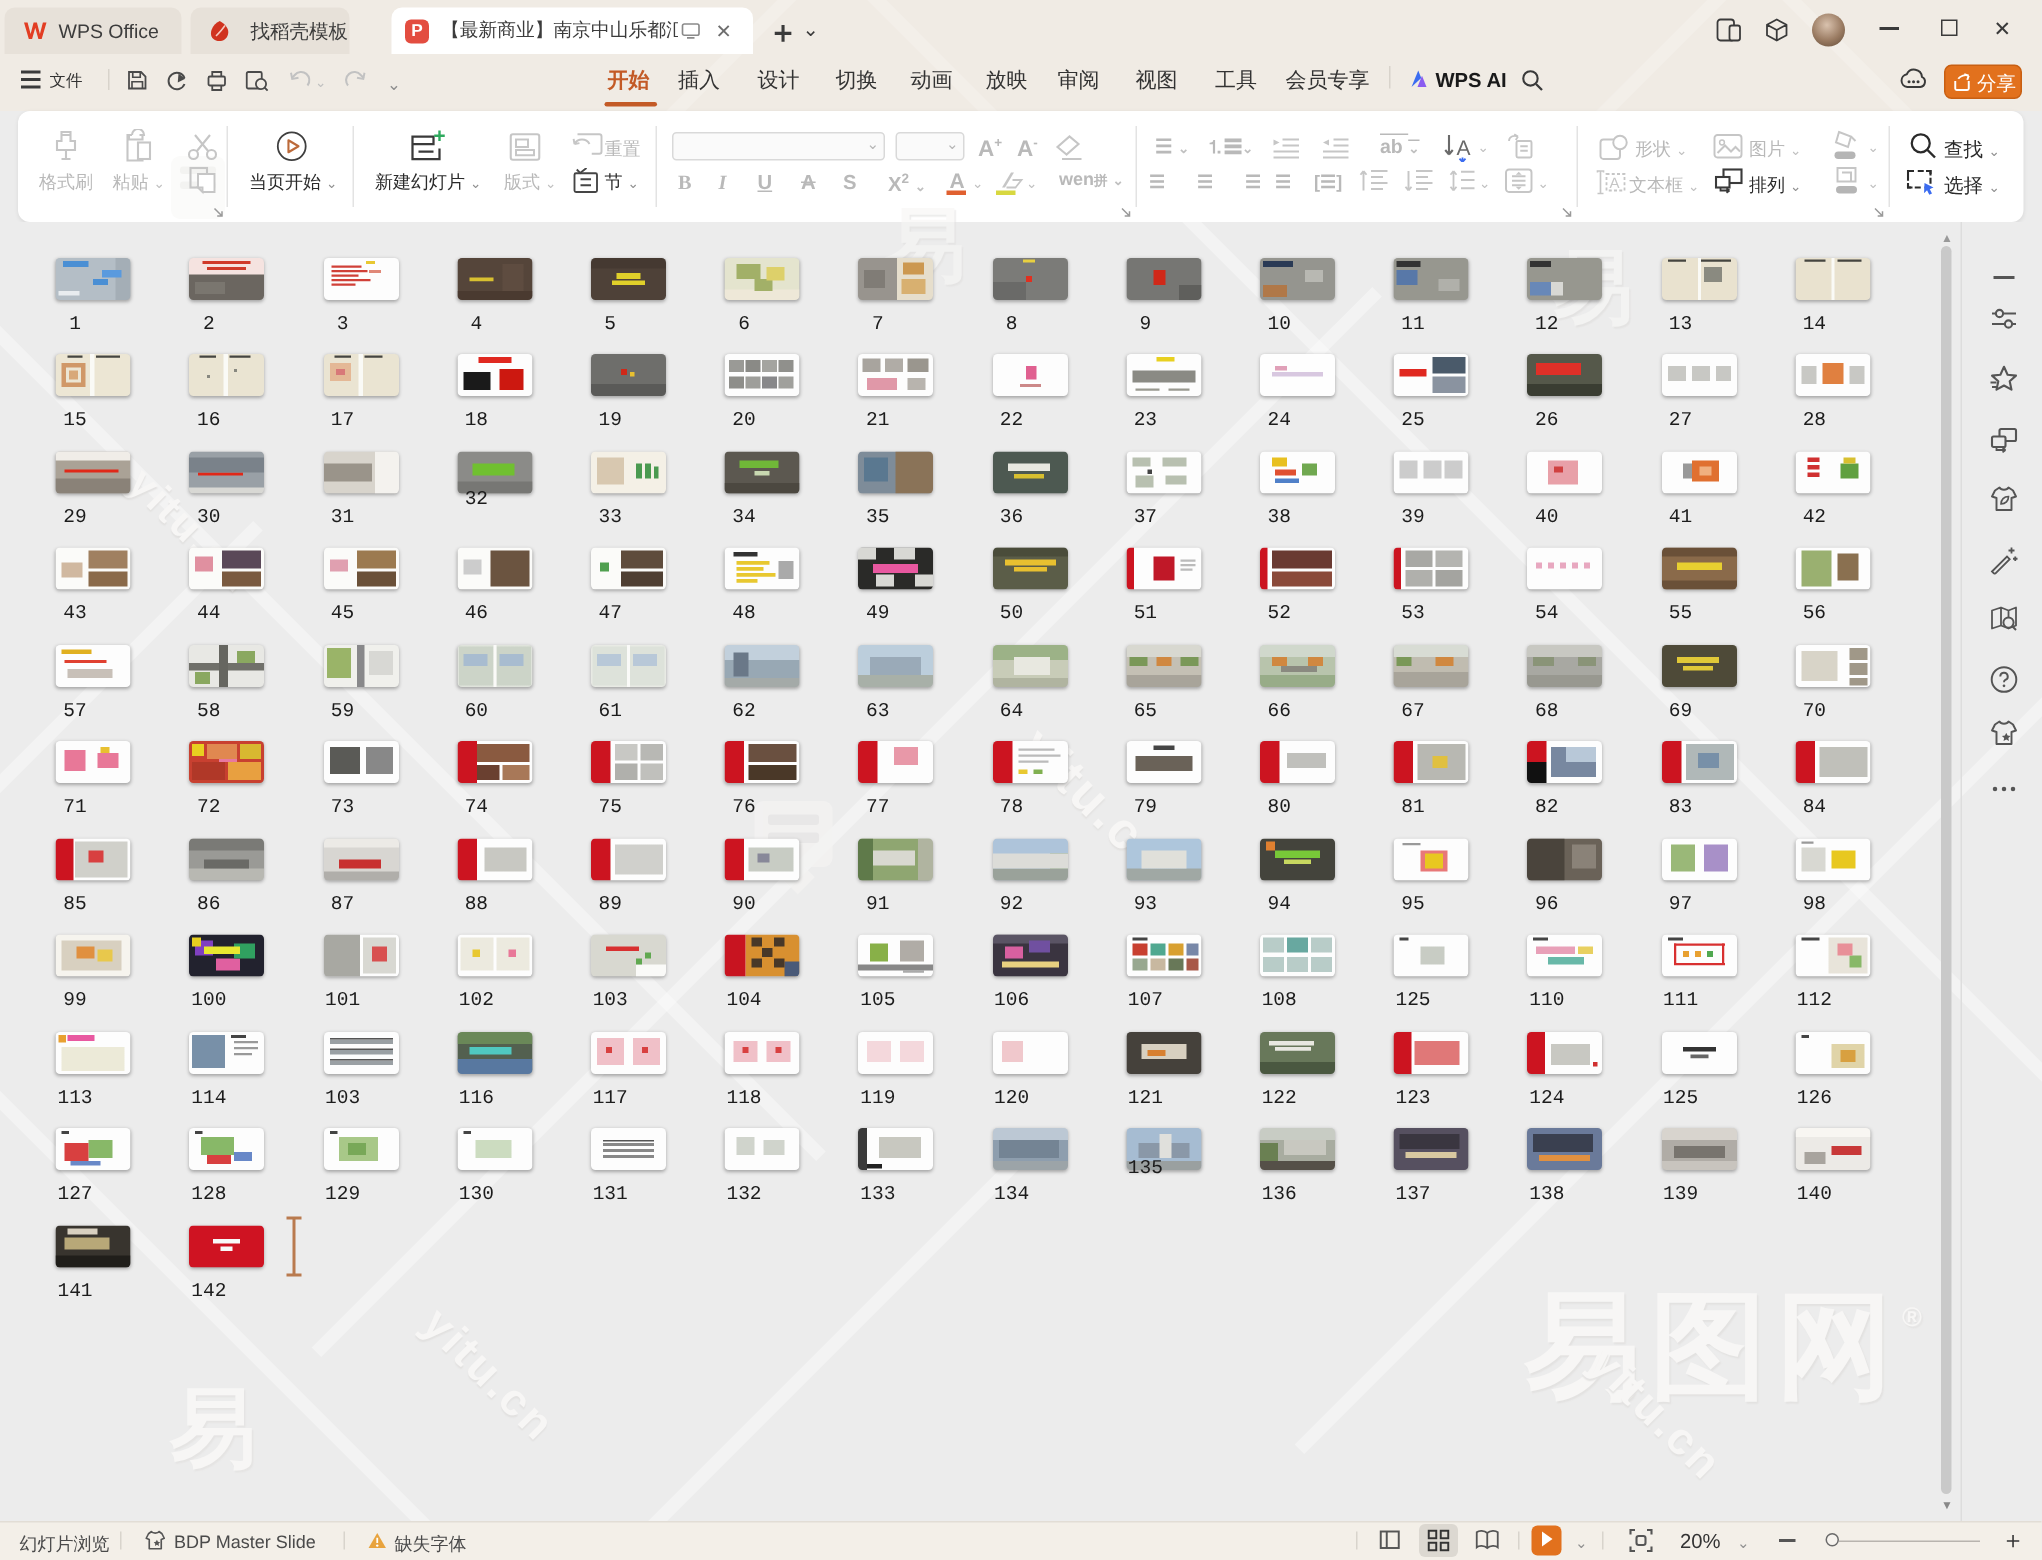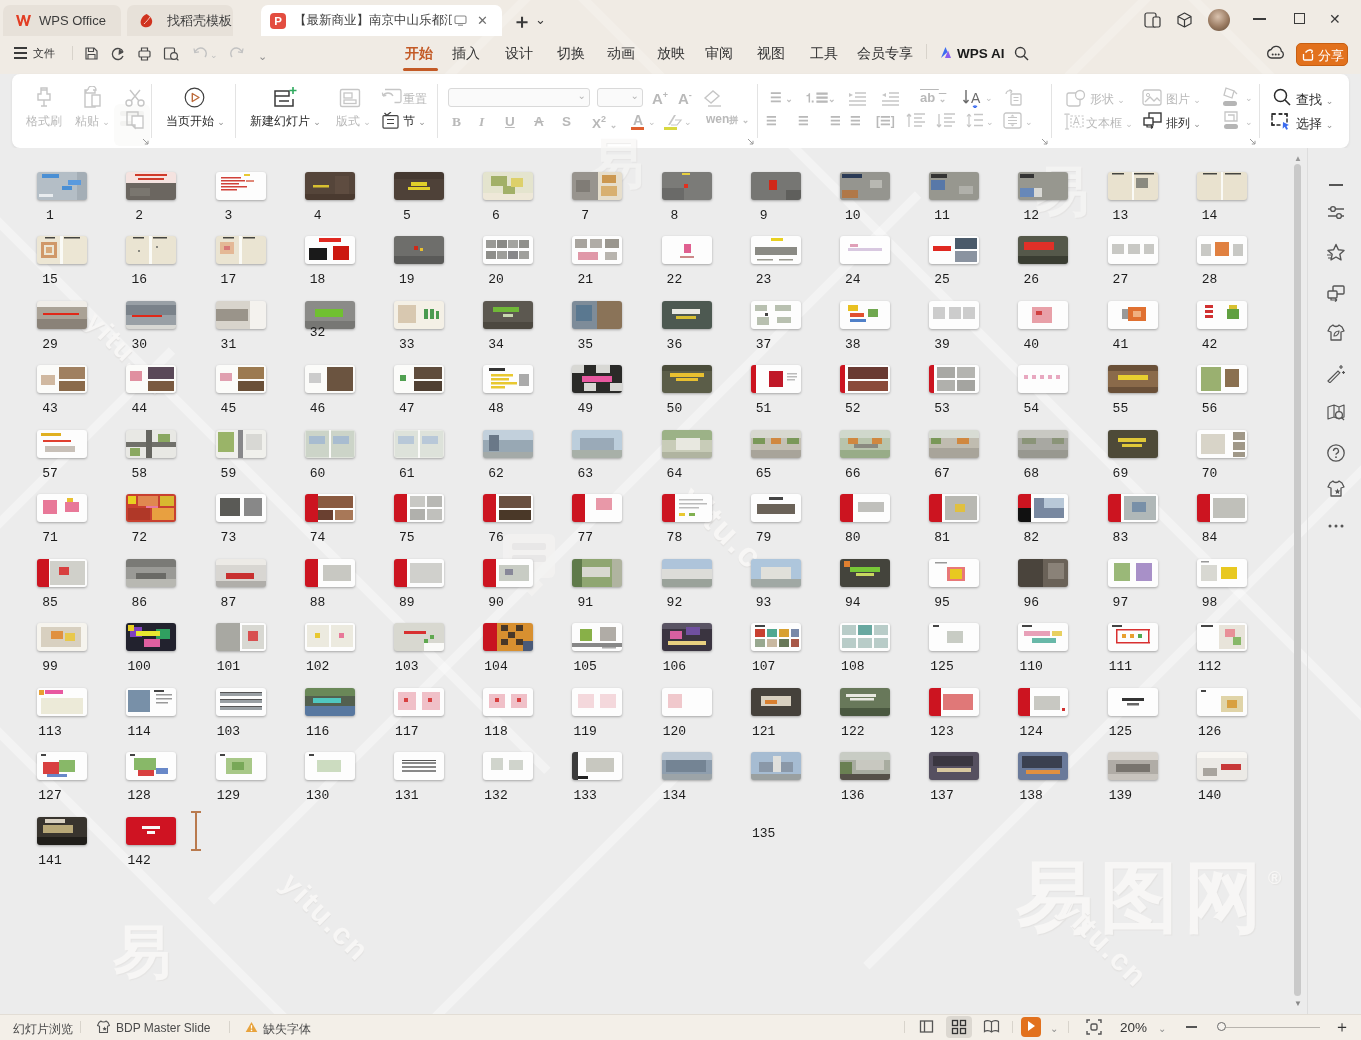--- a/index.html
+++ b/index.html
@@ -632,21 +632,21 @@
 <div class="n" style="left:304.6px;top:789.0px">130</div>
 <div class="t" style="left:394.0px;top:752.0px;background-image:linear-gradient(#555555,#555555),linear-gradient(#888888,#888888),linear-gradient(#888888,#888888),linear-gradient(#888888,#888888);background-position:8px 8px,8px 10px,8px 14px,8px 18px;background-size:34px 1px,34px 2px,34px 2px,34px 2px;background-repeat:no-repeat;background-color:#fdfdfd;"></div>
 <div class="n" style="left:393.8px;top:789.0px">131</div>
 <div class="t" style="left:483.2px;top:752.0px;background-image:linear-gradient(#d0d4cc,#d0d4cc),linear-gradient(#d0d4cc,#d0d4cc);background-position:8px 6px,26px 8px;background-size:12px 12px,14px 10px;background-repeat:no-repeat;background-color:#fdfdfd;"></div>
 <div class="n" style="left:483.0px;top:789.0px">132</div>
 <div class="t" style="left:572.4px;top:752.0px;background-image:linear-gradient(#3a3a3a,#3a3a3a),linear-gradient(#222222,#222222),linear-gradient(#c8c8c0,#c8c8c0);background-position:0px 0px,6px 24px,14px 6px;background-size:6px 28px,10px 3px,28px 14px;background-repeat:no-repeat;background-color:#fdfdfd;"></div>
 <div class="n" style="left:572.2px;top:789.0px">133</div>
 <div class="t" style="left:661.6px;top:752.0px;background-image:linear-gradient(#bcc8d4,#bcc8d4),linear-gradient(#748494,#748494),linear-gradient(#9ca4a8,#9ca4a8);background-position:0px 0px,4px 8px,0px 22px;background-size:50px 8px,40px 12px,50px 6px;background-repeat:no-repeat;background-color:#8e9eae;"></div>
 <div class="n" style="left:661.4px;top:789.0px">134</div>
 <div class="t" style="left:750.8px;top:752.0px;background-image:linear-gradient(#e0e0dc,#e0e0dc),linear-gradient(#8a98a8,#8a98a8),linear-gradient(#9aa0a0,#9aa0a0);background-position:22px 4px,8px 10px,0px 22px;background-size:8px 16px,34px 10px,50px 6px;background-repeat:no-repeat;background-color:#a6bcd2;"></div>
-<div class="n" style="left:750.6px;top:827px">135</div>
+<div class="n" style="left:750.6px;top:772px">135</div>
 <div class="t" style="left:840.0px;top:752.0px;background-image:linear-gradient(#c8ccc4,#c8ccc4),linear-gradient(#6a8052,#6a8052),linear-gradient(#c8c8c0,#c8c8c0),linear-gradient(#555048,#555048);background-position:0px 0px,0px 10px,16px 8px,0px 22px;background-size:50px 8px,12px 12px,28px 10px,50px 6px;background-repeat:no-repeat;background-color:#a8aca0;"></div>
 <div class="n" style="left:839.8px;top:789.0px">136</div>
 <div class="t" style="left:929.2px;top:752.0px;background-image:linear-gradient(#d8c8a0,#d8c8a0),linear-gradient(#3a3640,#3a3640);background-position:8px 16px,4px 4px;background-size:34px 4px,40px 10px;background-repeat:no-repeat;background-color:#565060;"></div>
 <div class="n" style="left:929.0px;top:789.0px">137</div>
 <div class="t" style="left:1018.4px;top:752.0px;background-image:linear-gradient(#e09040,#e09040),linear-gradient(#3a4050,#3a4050);background-position:8px 18px,4px 4px;background-size:34px 4px,40px 12px;background-repeat:no-repeat;background-color:#6a7a9a;"></div>
 <div class="n" style="left:1018.2px;top:789.0px">138</div>
 <div class="t" style="left:1107.6px;top:752.0px;background-image:linear-gradient(#d8d4ce,#d8d4ce),linear-gradient(#78746e,#78746e),linear-gradient(#c8c4be,#c8c4be);background-position:0px 0px,8px 12px,0px 22px;background-size:50px 8px,34px 8px,50px 6px;background-repeat:no-repeat;background-color:#b0aca6;"></div>
 <div class="n" style="left:1107.4px;top:789.0px">139</div>
 <div class="t" style="left:1196.8px;top:752.0px;background-image:linear-gradient(#c83838,#c83838),linear-gradient(#f8f6f2,#f8f6f2),linear-gradient(#a8a49e,#a8a49e);background-position:24px 12px,0px 0px,6px 16px;background-size:20px 6px,50px 6px,14px 8px;background-repeat:no-repeat;background-color:#eceae6;"></div>
 <div class="n" style="left:1196.6px;top:789.0px">140</div>

